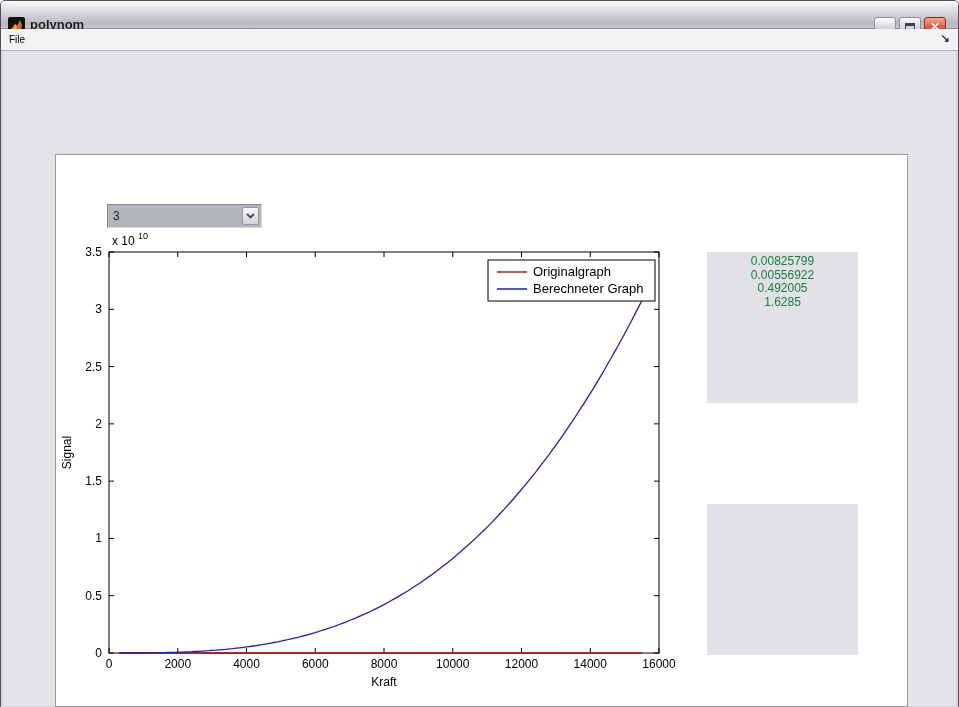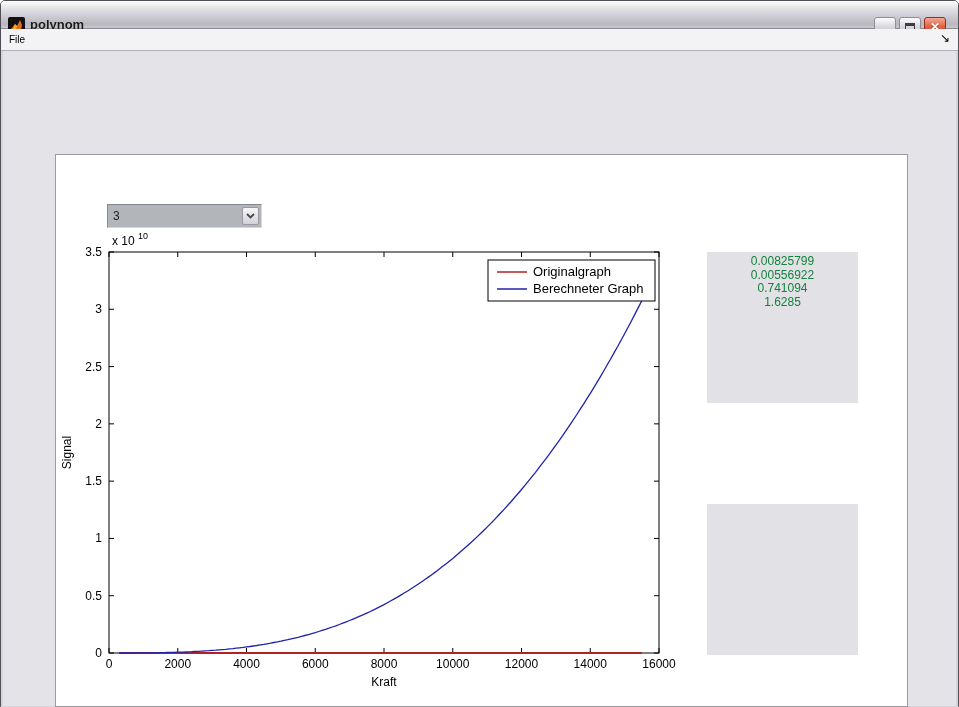--- a/index.html
+++ b/index.html
@@ -159,21 +159,21 @@
         <span class="dd-btn">
           <svg width="9" height="6" viewBox="0 0 9 6">
               <path d="M1 1 L4.5 4.5 L8 1" fill="none" stroke="#4a4a52" stroke-width="1.8"></path>
             </svg>
         </span>
       </div>
 
       <div class="gray-box box-coeffs">
         <div class="coeff-line">0.00825799</div>
         <div class="coeff-line">0.00556922</div>
-        <div class="coeff-line">0.741094</div>
+        <div class="coeff-line">0.492005</div>
         <div class="coeff-line">1.6285</div>
       </div>
 
       <div class="gray-box box-empty"></div>
 
     </div>
   </div>
 </div>
 
 </body></html>

